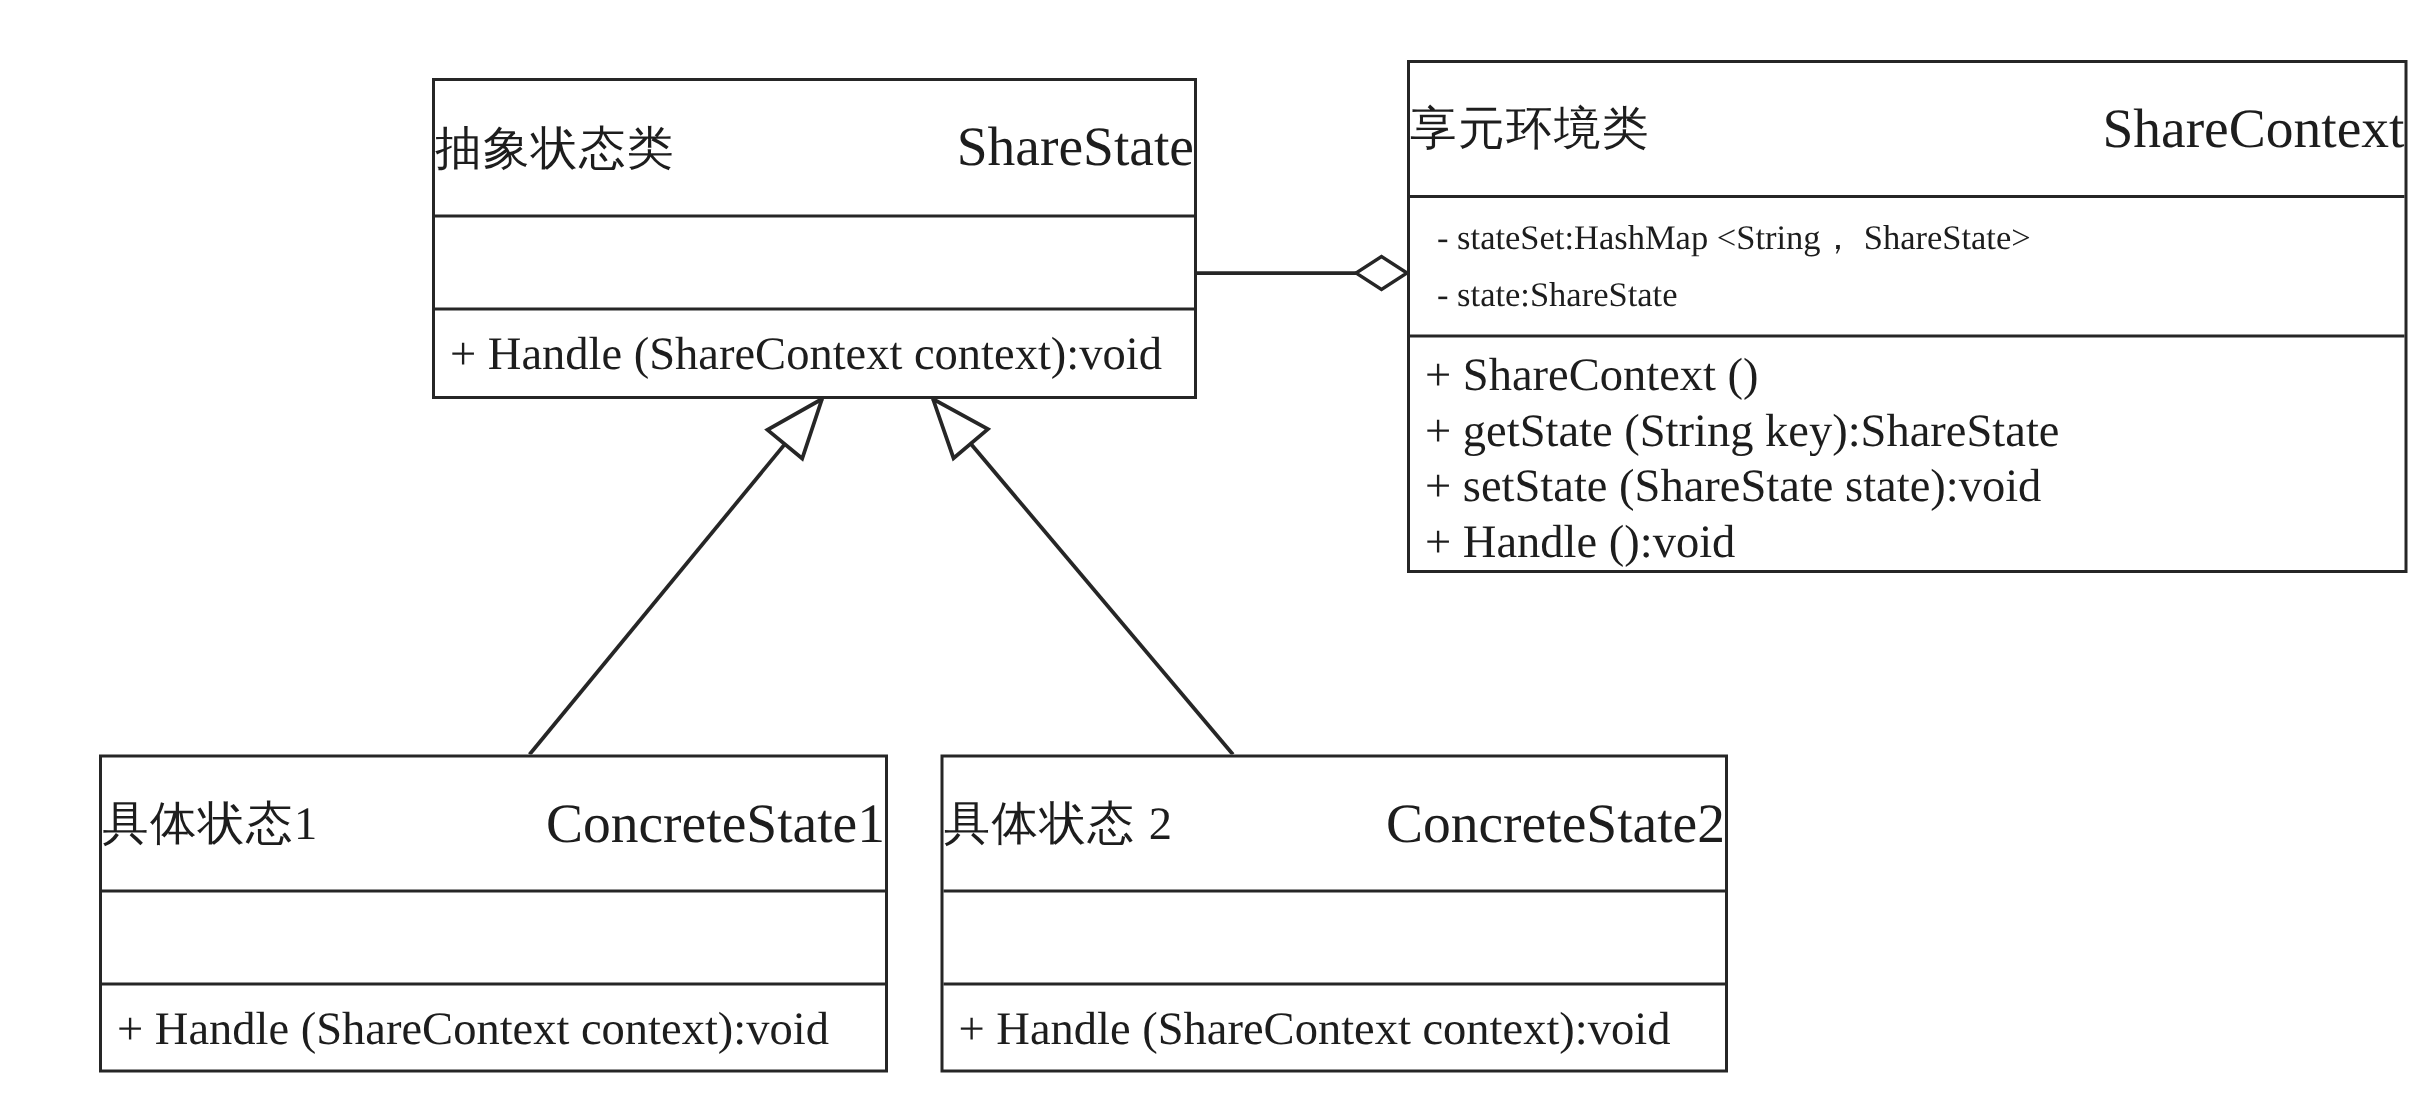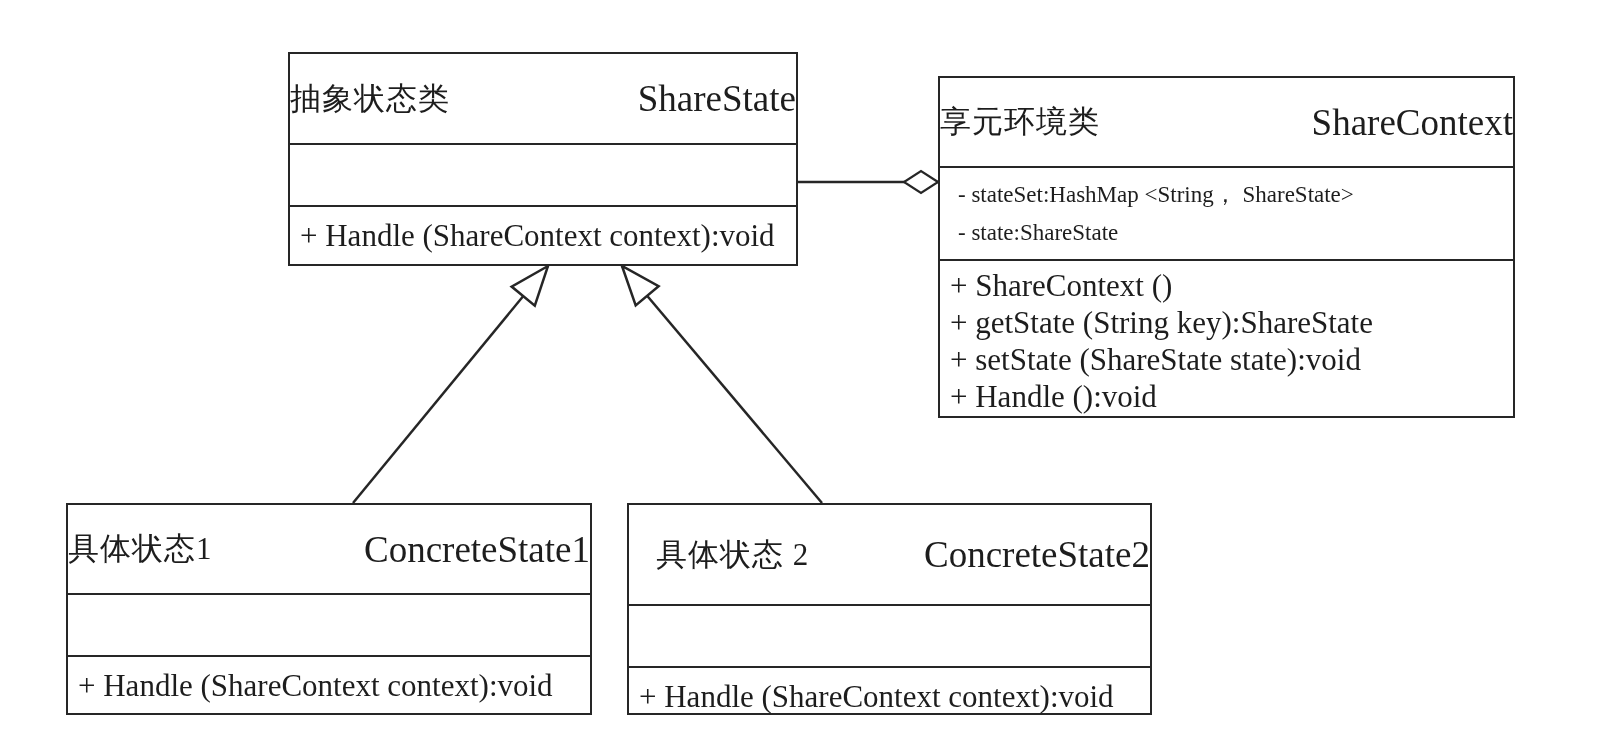--- a/index.html
+++ b/index.html
@@ -52,21 +52,21 @@
     <div class="sec title" style="height:89px;">
       <div class="cn">抽象状态类</div>
       <div class="en">ShareState</div>
     </div>
     <div class="sec attrs" style="height:62px;"></div>
     <div class="sec methods single" style="height:59px;">
       <div class="mline">+ Handle (ShareContext context):void</div>
     </div>
   </div>
 
-  <div class="uml-class" style="left:938px; top:40px; width:577px; height:342px;margin-top:36px;">
+  <div class="uml-class" style="left:938px; top:40px; width:667px; height:342px;">
     <div class="sec title" style="height:88px;">
       <div class="cn">享元环境类</div>
       <div class="en">ShareContext</div>
     </div>
     <div class="sec attrs" style="height:93px;">
       <div class="aline">- stateSet:HashMap &lt;String， ShareState&gt;</div>
       <div class="aline">- state:ShareState</div>
     </div>
     <div class="sec methods" style="height:157px;">
       <div class="mline">+ ShareContext ()</div>
@@ -81,21 +81,21 @@
       <div class="cn">具体状态1</div>
       <div class="en">ConcreteState1</div>
     </div>
     <div class="sec attrs" style="height:62px;"></div>
     <div class="sec methods single" style="height:58px;">
       <div class="mline">+ Handle (ShareContext context):void</div>
     </div>
   </div>
 
   <div class="uml-class" style="left:627px; top:503px; width:525px; height:212px;">
-    <div class="sec title" style="height:99px;margin-left:27px;">
+    <div class="sec title" style="height:88px;">
       <div class="cn">具体状态 2</div>
       <div class="en">ConcreteState2</div>
     </div>
     <div class="sec attrs" style="height:62px;"></div>
     <div class="sec methods single" style="height:58px;">
       <div class="mline">+ Handle (ShareContext context):void</div>
     </div>
   </div>
 
 </div>

